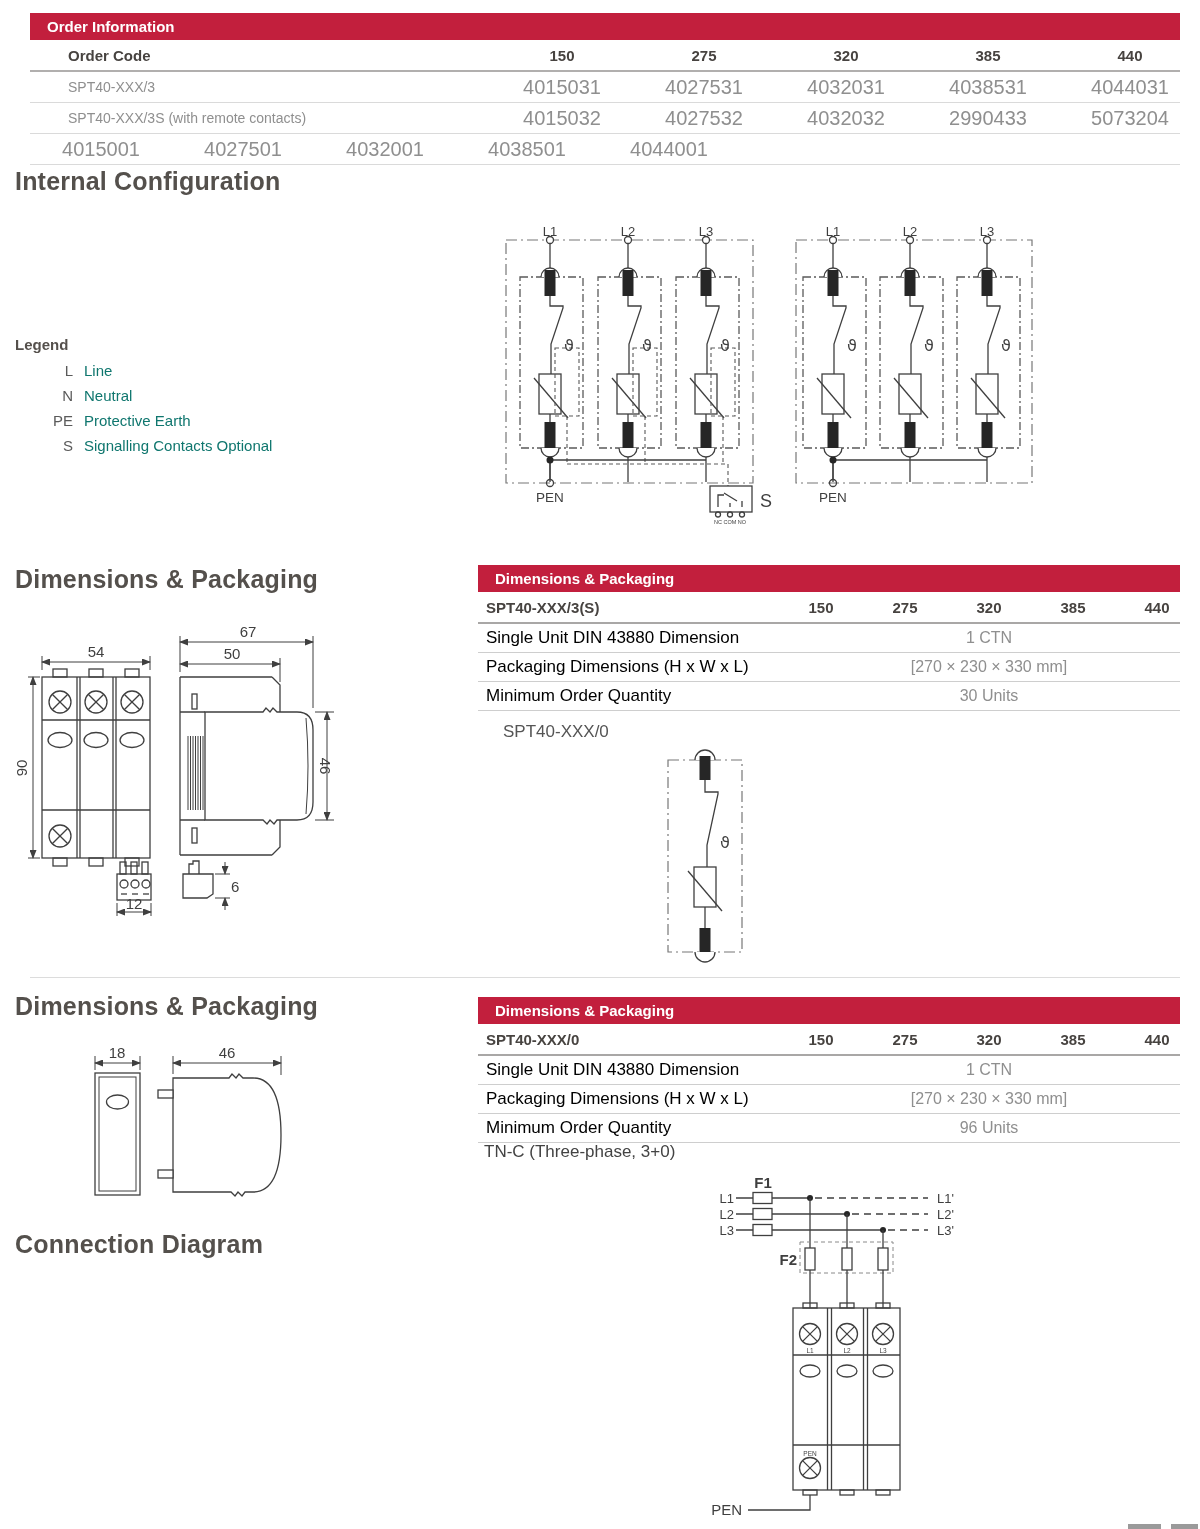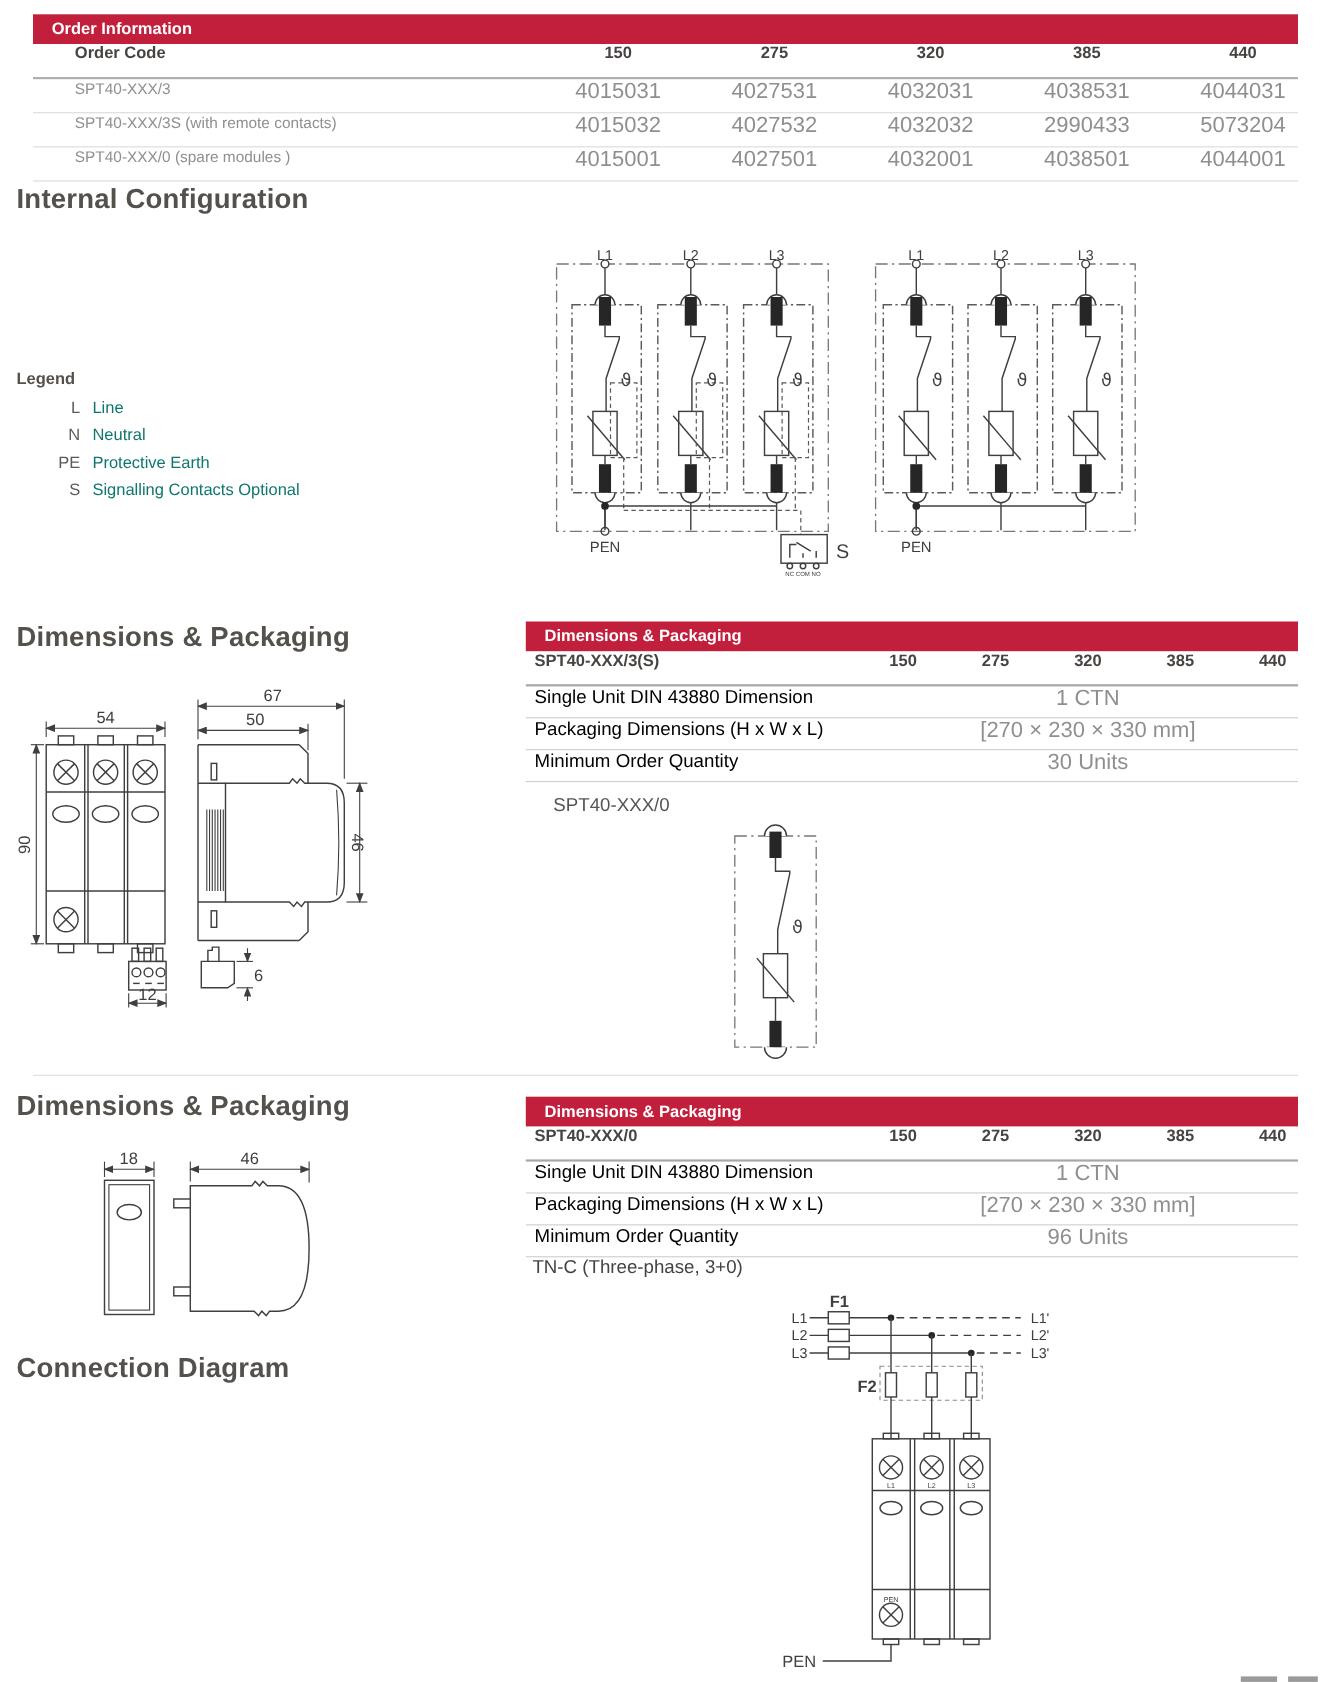--- a/index.html
+++ b/index.html
@@ -2,35 +2,35 @@
 <html><head>
 <meta charset="utf-8">
 <style>
   html,body{margin:0;padding:0;}
   body{width:1200px;height:1529px;position:relative;background:#ffffff;
        font-family:"Liberation Sans",sans-serif;overflow:hidden;}
   .abs{position:absolute;}
   .h1{font-size:25px;font-weight:bold;color:#54504c;letter-spacing:.2px;white-space:nowrap;}
   .band{background:#c21f3d;color:#ffffff;font-weight:bold;font-size:15px;
         height:27px;line-height:27px;padding-left:17px;}
-  .trow{display:flex;}
+  .trow{display:flex;align-items:center;}
   
   .ohead{height:30px;border-bottom:2px solid #b1afae;}
   .odata{height:30px;border-bottom:1px solid #dadada;}
   .olbl{flex:0 0 461px;padding-left:38px;box-sizing:border-box;font-size:14px;color:#8f8f8f;}
   .ocol{flex:0 0 142px;text-align:center;font-size:20px;color:#8f8f8f;}
   .ohead .olbl{font-size:15px;font-weight:bold;color:#474340;}
   .ohead .ocol{font-size:15px;font-weight:bold;color:#474340;}
   
   .dmodel{height:30px;border-bottom:2px solid #a9a7a6;}
   .ddata{height:28px;border-bottom:1px solid #cecece;}
   .dlbl{flex:0 0 301px;padding-left:8px;box-sizing:border-box;font-size:17px;color:#000000;}
   .dmodel .dlbl{font-size:15px;font-weight:bold;color:#474340;}
   .dcol{flex:0 0 84px;text-align:center;font-size:15px;font-weight:bold;color:#474340;}
-  .dmerged{flex:0 0 420px;text-align:center;font-size:20px;color:#8f8f8f;}
+  .dmerged{flex:0 0 420px;text-align:center;font-size:16px;color:#8f8f8f;}
   
   .lg-title{font-size:15px;font-weight:bold;color:#55504c;margin-bottom:9px;}
   .lg-row{display:flex;font-size:15px;margin-bottom:8px;}
   .lg-key{flex:0 0 58px;text-align:right;color:#5a5a5a;margin-right:11px;}
   .lg-desc{color:#0f766e;}
   .sublabel{font-size:17px;color:#555;white-space:nowrap;}
   .divider{height:1px;background:#dcdcdc;}
   
   svg{overflow:visible;}
   svg text{font-family:"Liberation Sans",sans-serif;fill:#3f3f3f;}
@@ -65,21 +65,20 @@
   </div>
   <div class="trow odata">
     <div class="olbl">SPT40-XXX/3S (with remote contacts)</div>
     <div class="ocol">4015032</div>
     <div class="ocol">4027532</div>
     <div class="ocol">4032032</div>
     <div class="ocol">2990433</div>
     <div class="ocol">5073204</div>
   </div>
   <div class="trow odata">
-    <div class="olbl">SPT40-XXX/0 (spare modules )</div>
     <div class="ocol">4015001</div>
     <div class="ocol">4027501</div>
     <div class="ocol">4032001</div>
     <div class="ocol">4038501</div>
     <div class="ocol">4044001</div>
   </div>
 </div>
 
 <div class="abs h1" style="left:15px;top:167px;">Internal Configuration</div>
 

